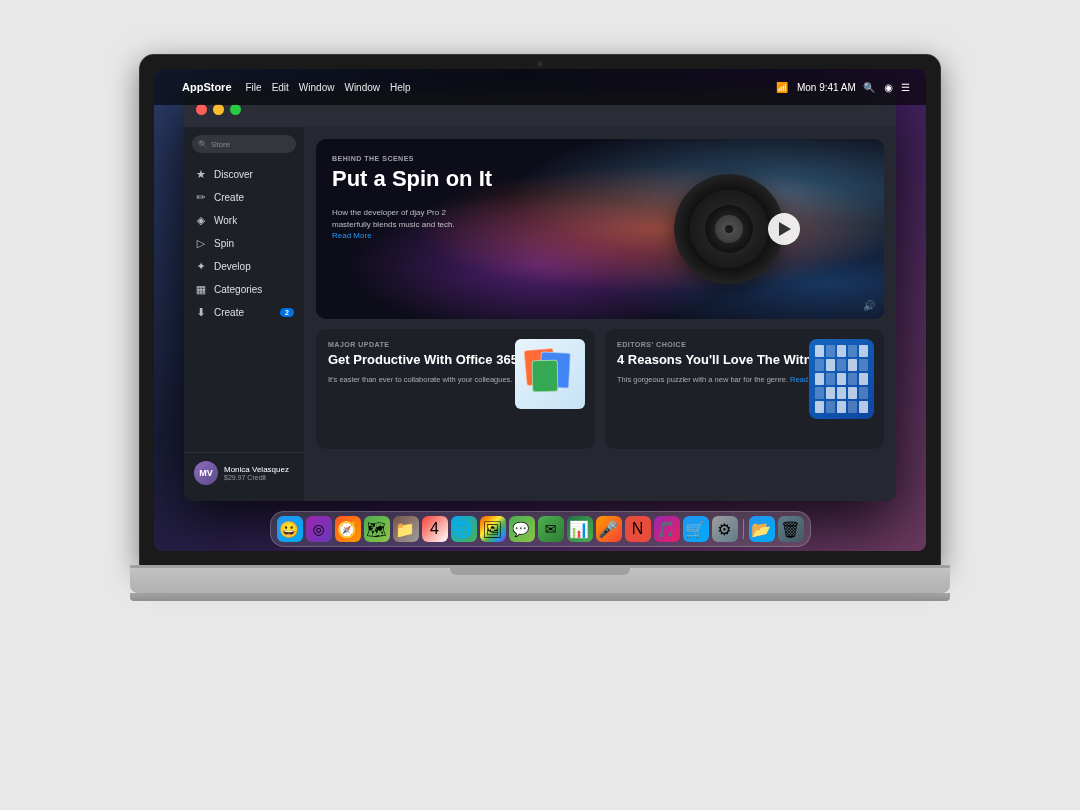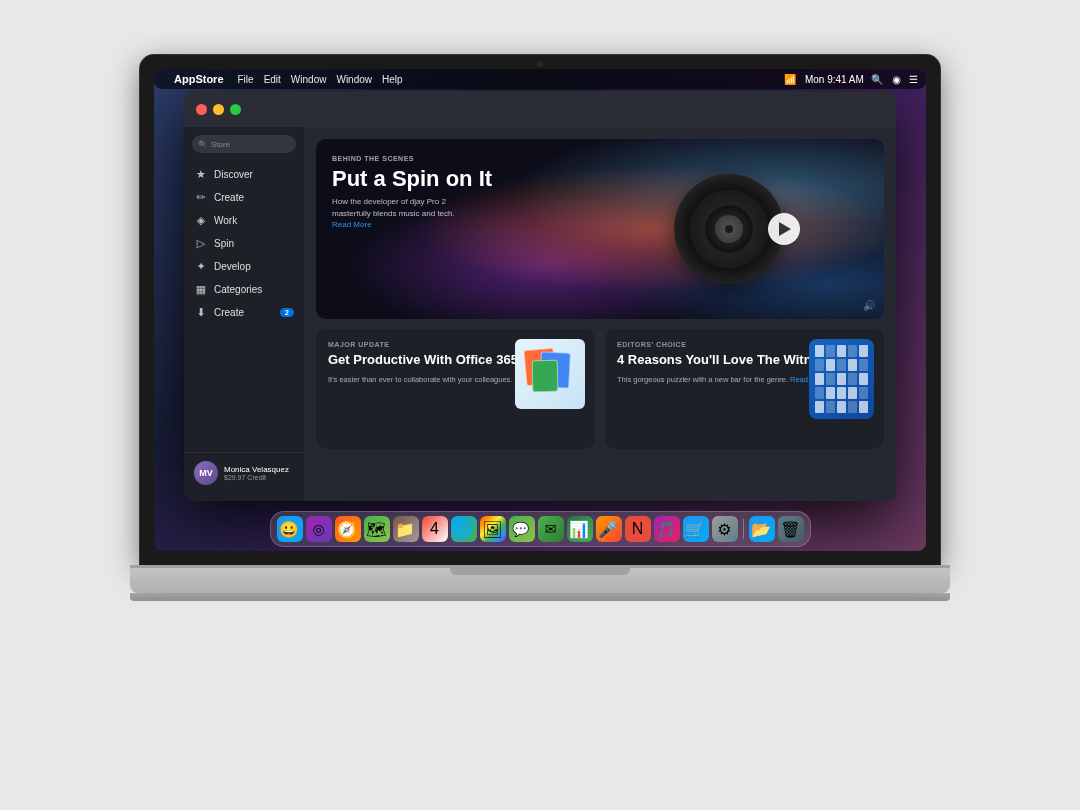--- a/index.html
+++ b/index.html
@@ -63,29 +63,28 @@
       width: 100%;
       height: 100%;
       background: linear-gradient(135deg, #2c3e6b 0%, #1a1f3a 30%, #3d1f5e 60%, #6b3a5e 100%);
       position: relative;
       overflow: hidden;
     }
 
     
     .menu-bar {
       width: 100%;
-      height: 20px;
+      height: 36px;
       background: rgba(0,0,0,0.6);
       backdrop-filter: blur(10px);
       display: flex;
       align-items: center;
-      padding: 0 8px;
+      padding: 0 16px;
       position: relative;
       z-index: 100;
-      border-radius: 8px;
     }
 
     .menu-bar-left {
       display: flex;
       align-items: center;
       gap: 10px;
     }
 
     .apple-logo {
       font-size: 11px;
@@ -378,21 +377,21 @@
       letter-spacing: 0.5px;
       text-transform: uppercase;
       margin-bottom: 4px;
     }
 
     .hero-title {
       font-size: 22px;
       font-weight: 700;
       color: #fff;
       line-height: 1.2;
-      margin-bottom: 4px;
+      margin-bottom: 15px;
     }
 
     .hero-description {
       font-size: 8px;
       color: rgba(255,255,255,0.7);
       line-height: 1.4;
       max-width: 130px;
     }
 
     .read-more {

